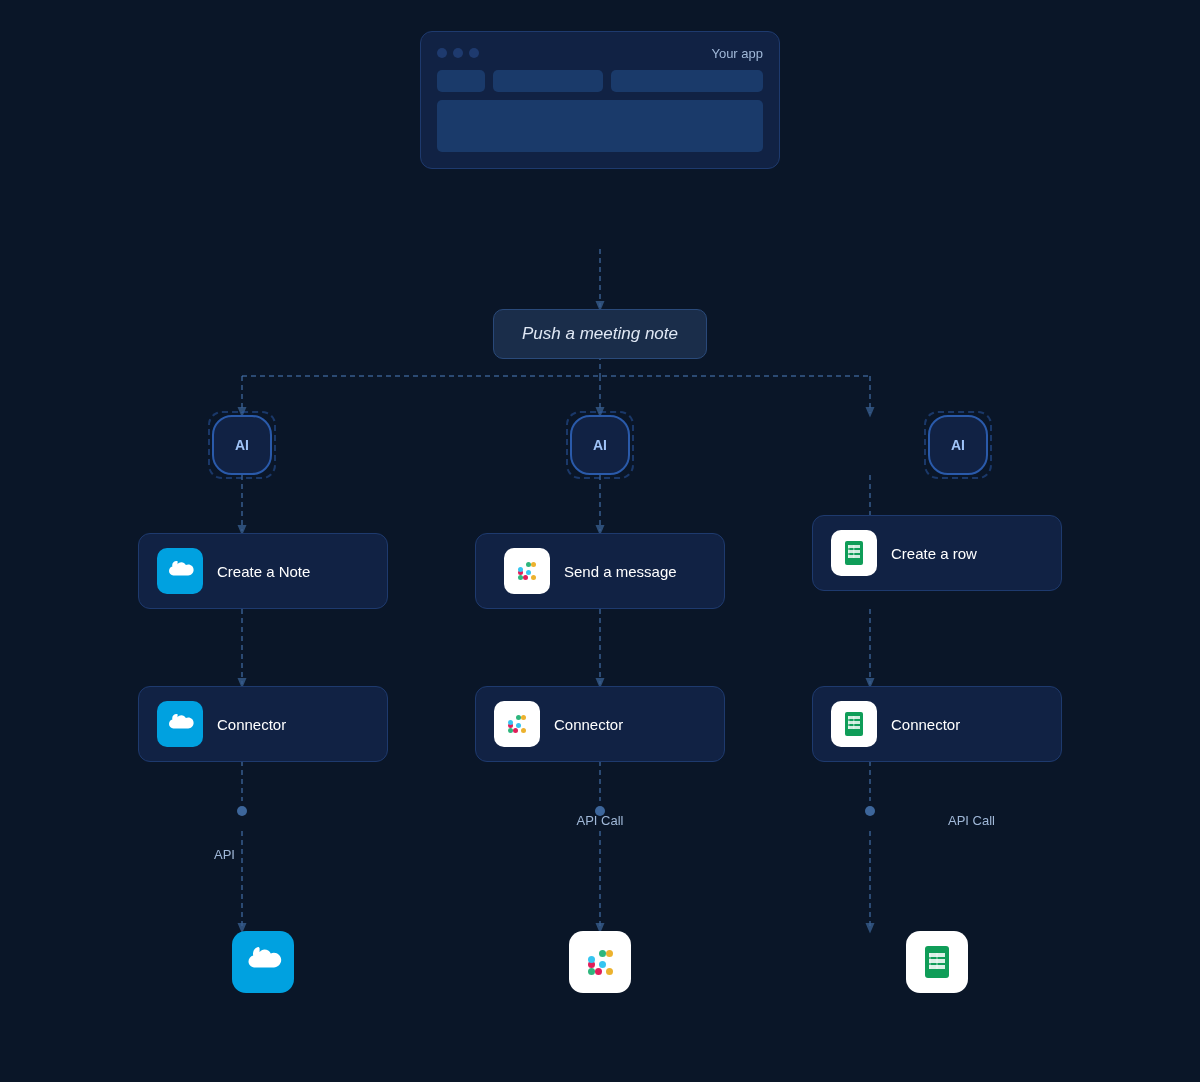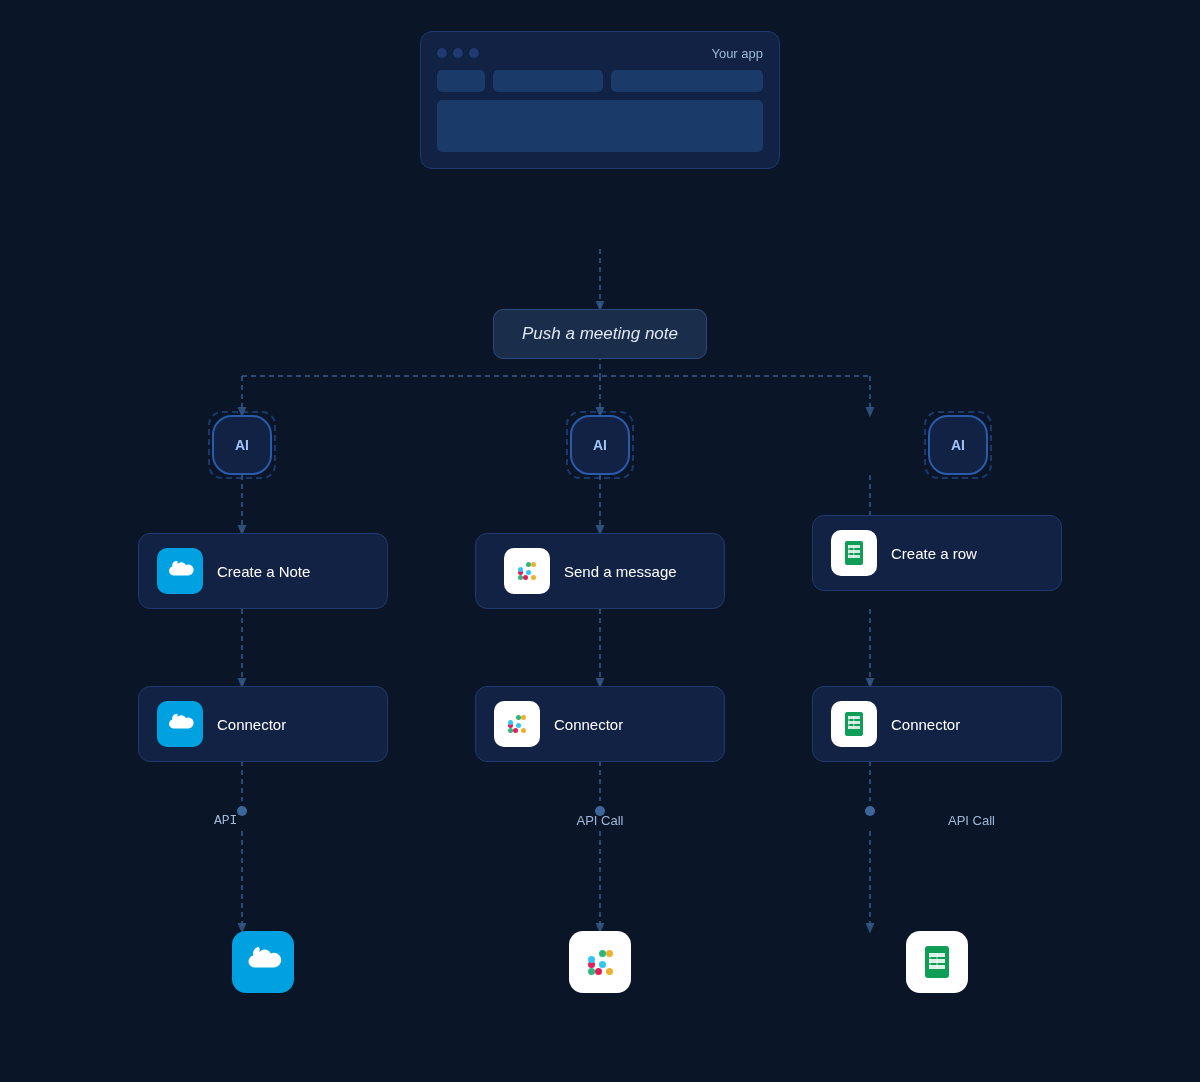--- a/index.html
+++ b/index.html
@@ -168,21 +168,21 @@
     .card-connector-sheets { top: 655px; right: 88px; }
 
     
     .api-label {
       position: absolute;
       color: #a0b8d8;
       font-size: 13px;
       text-align: center;
     }
 
-    .api-left { top: 782px; left: 164px; font-family: Liberation Mono, monospace; }
+    .api-left { top: 816px; left: 164px; }
     .api-center { top: 782px; left: 50%; transform: translateX(-50%); }
     .api-right { top: 782px; right: 155px; }
 
     
     .final-icon {
       position: absolute;
       width: 62px;
       height: 62px;
       border-radius: 14px;
       display: flex;

